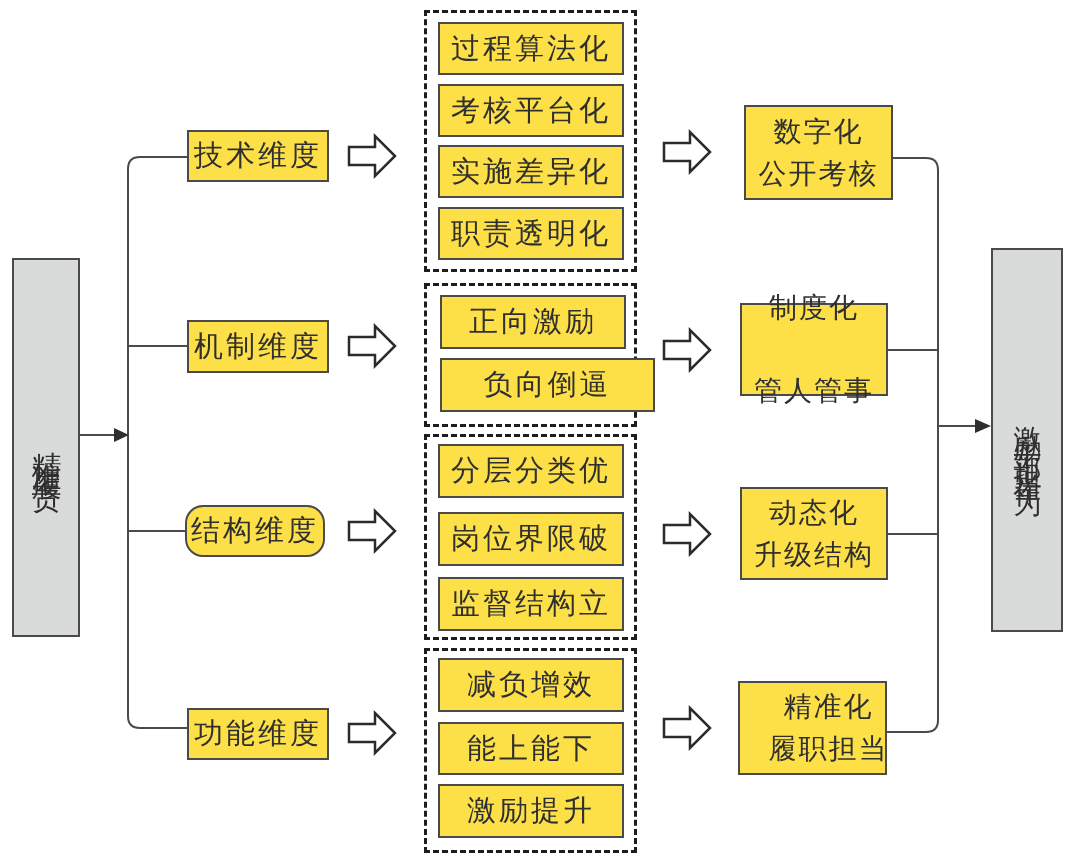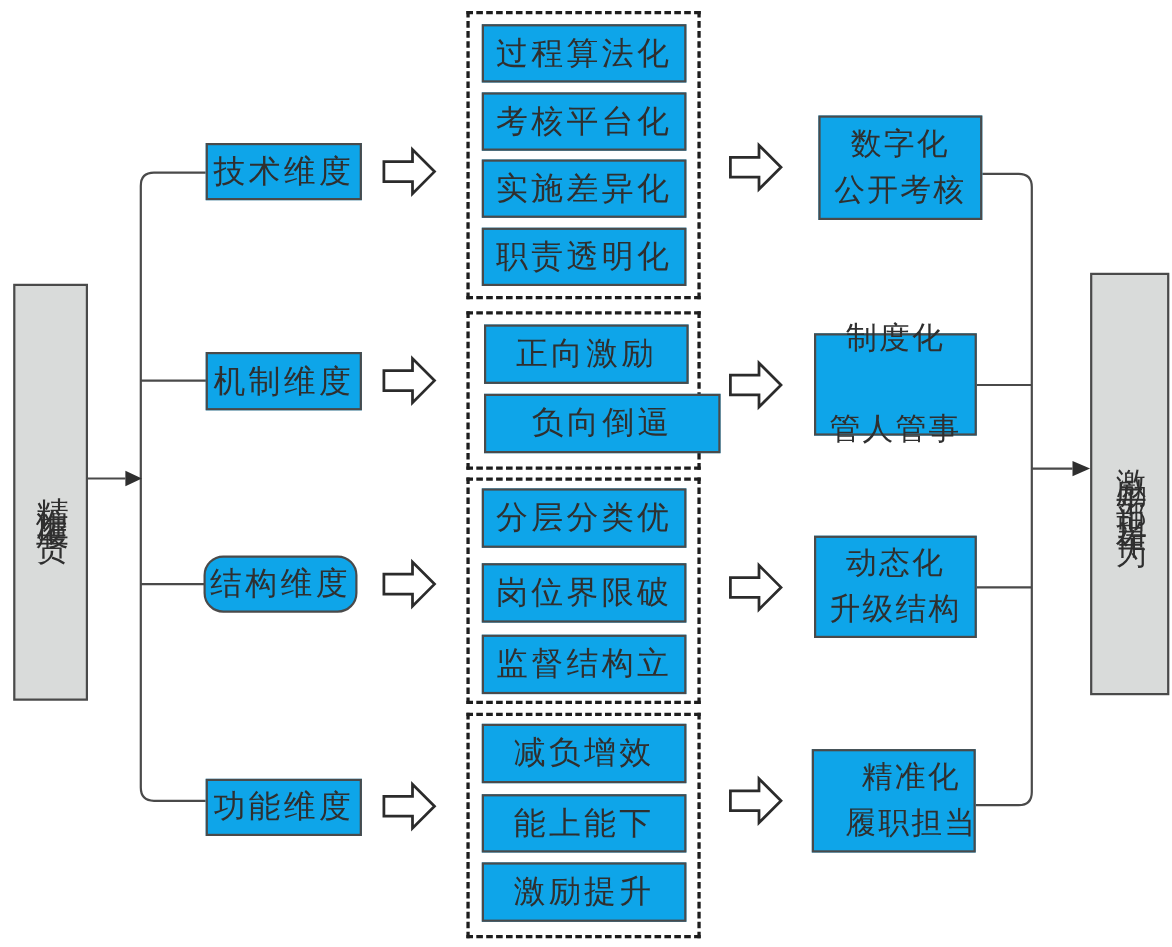--- a/index.html
+++ b/index.html
@@ -3,21 +3,21 @@
 <meta charset="utf-8">
 <style>
   html,body{margin:0;padding:0;background:#ffffff;}
   .canvas{
     position:relative;width:1065px;height:861px;background:#ffffff;
     font-family:"Liberation Serif","DejaVu Serif",serif;color:#2f2f2f;
     overflow:hidden;
   }
   .overlay{position:absolute;left:0;top:0;width:1065px;height:861px;}
   .node{
-    position:absolute;box-sizing:border-box;background:#0ea5e9;
+    position:absolute;box-sizing:border-box;background:#fde047;
     border:2px solid #4a4a4a;display:flex;align-items:center;justify-content:center;
     font-size:29px;letter-spacing:3px;white-space:nowrap;
   }
   .gray{
     background:#d9dbda;
     writing-mode:vertical-rl;text-orientation:upright;
     letter-spacing:10px;font-size:30px;
   }
   .gray.tall{letter-spacing:9px;font-size:28px;}
   .dashed-group{

